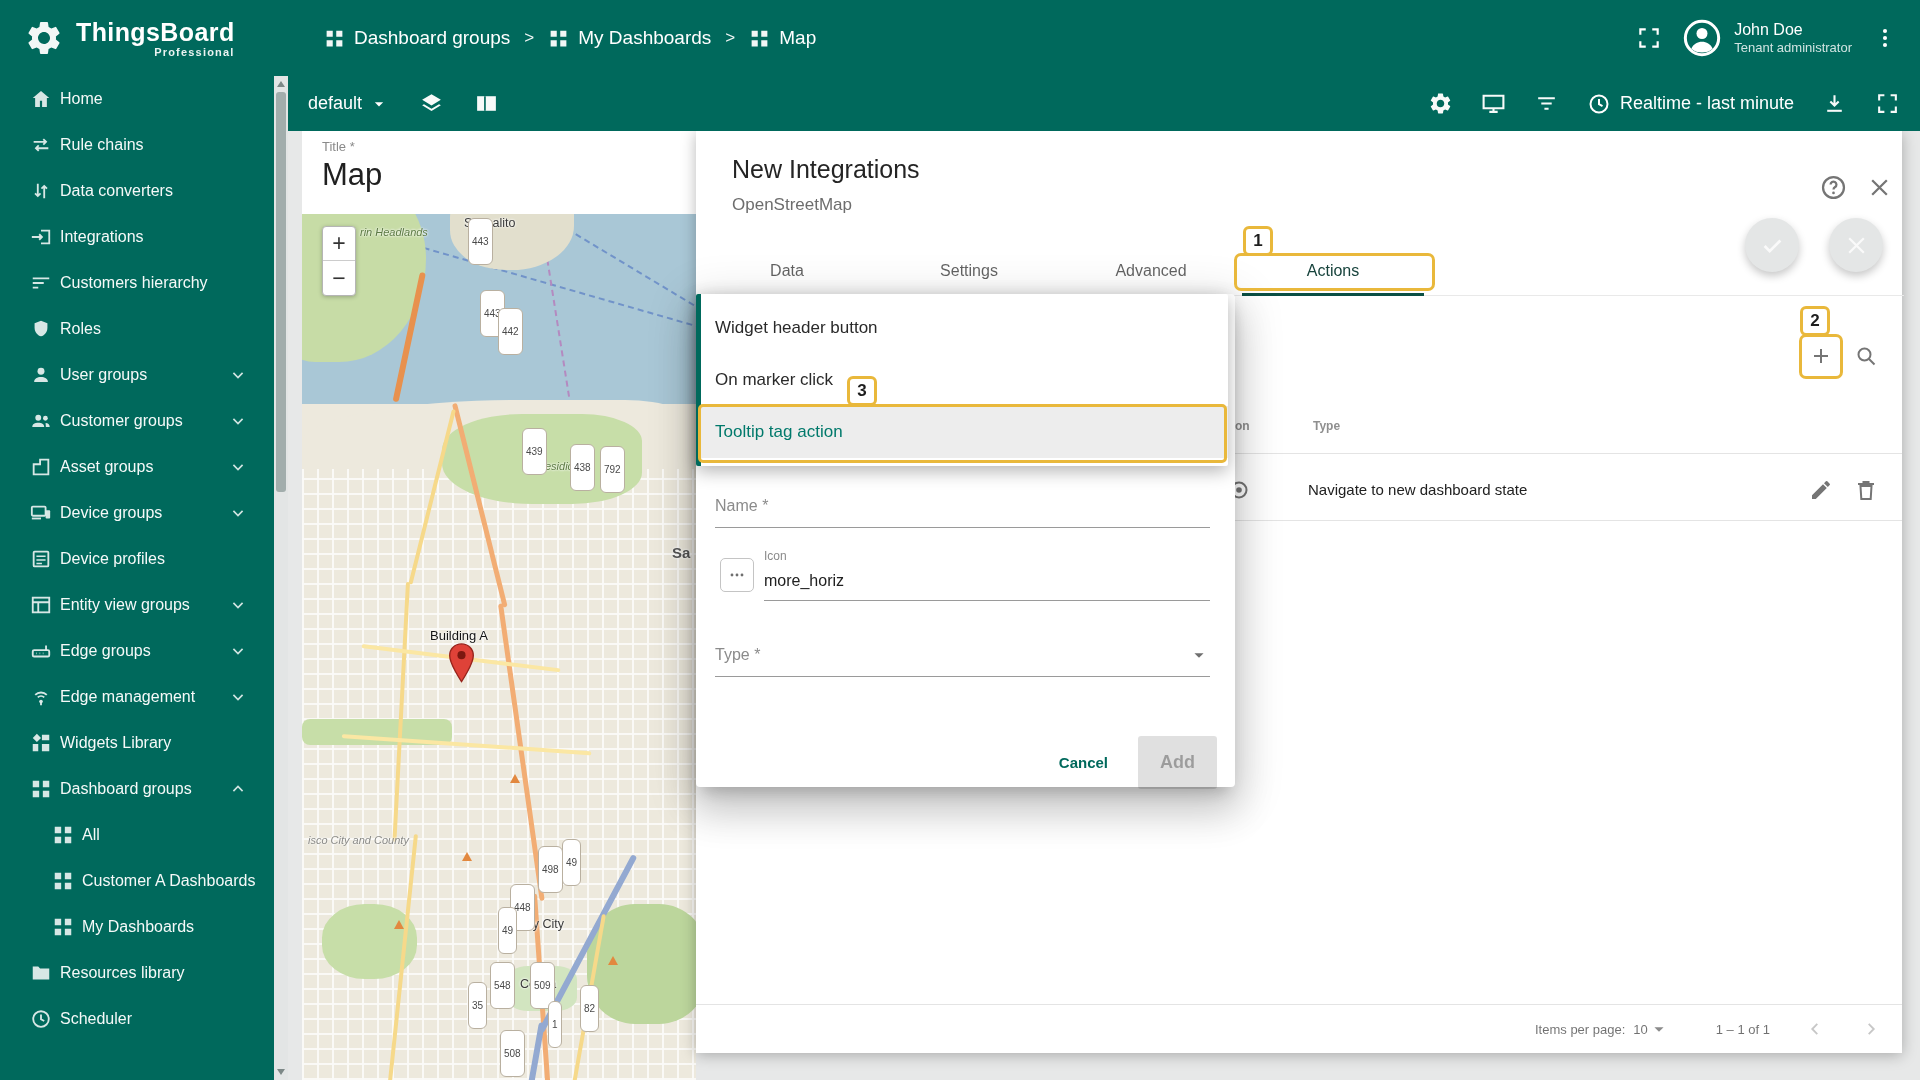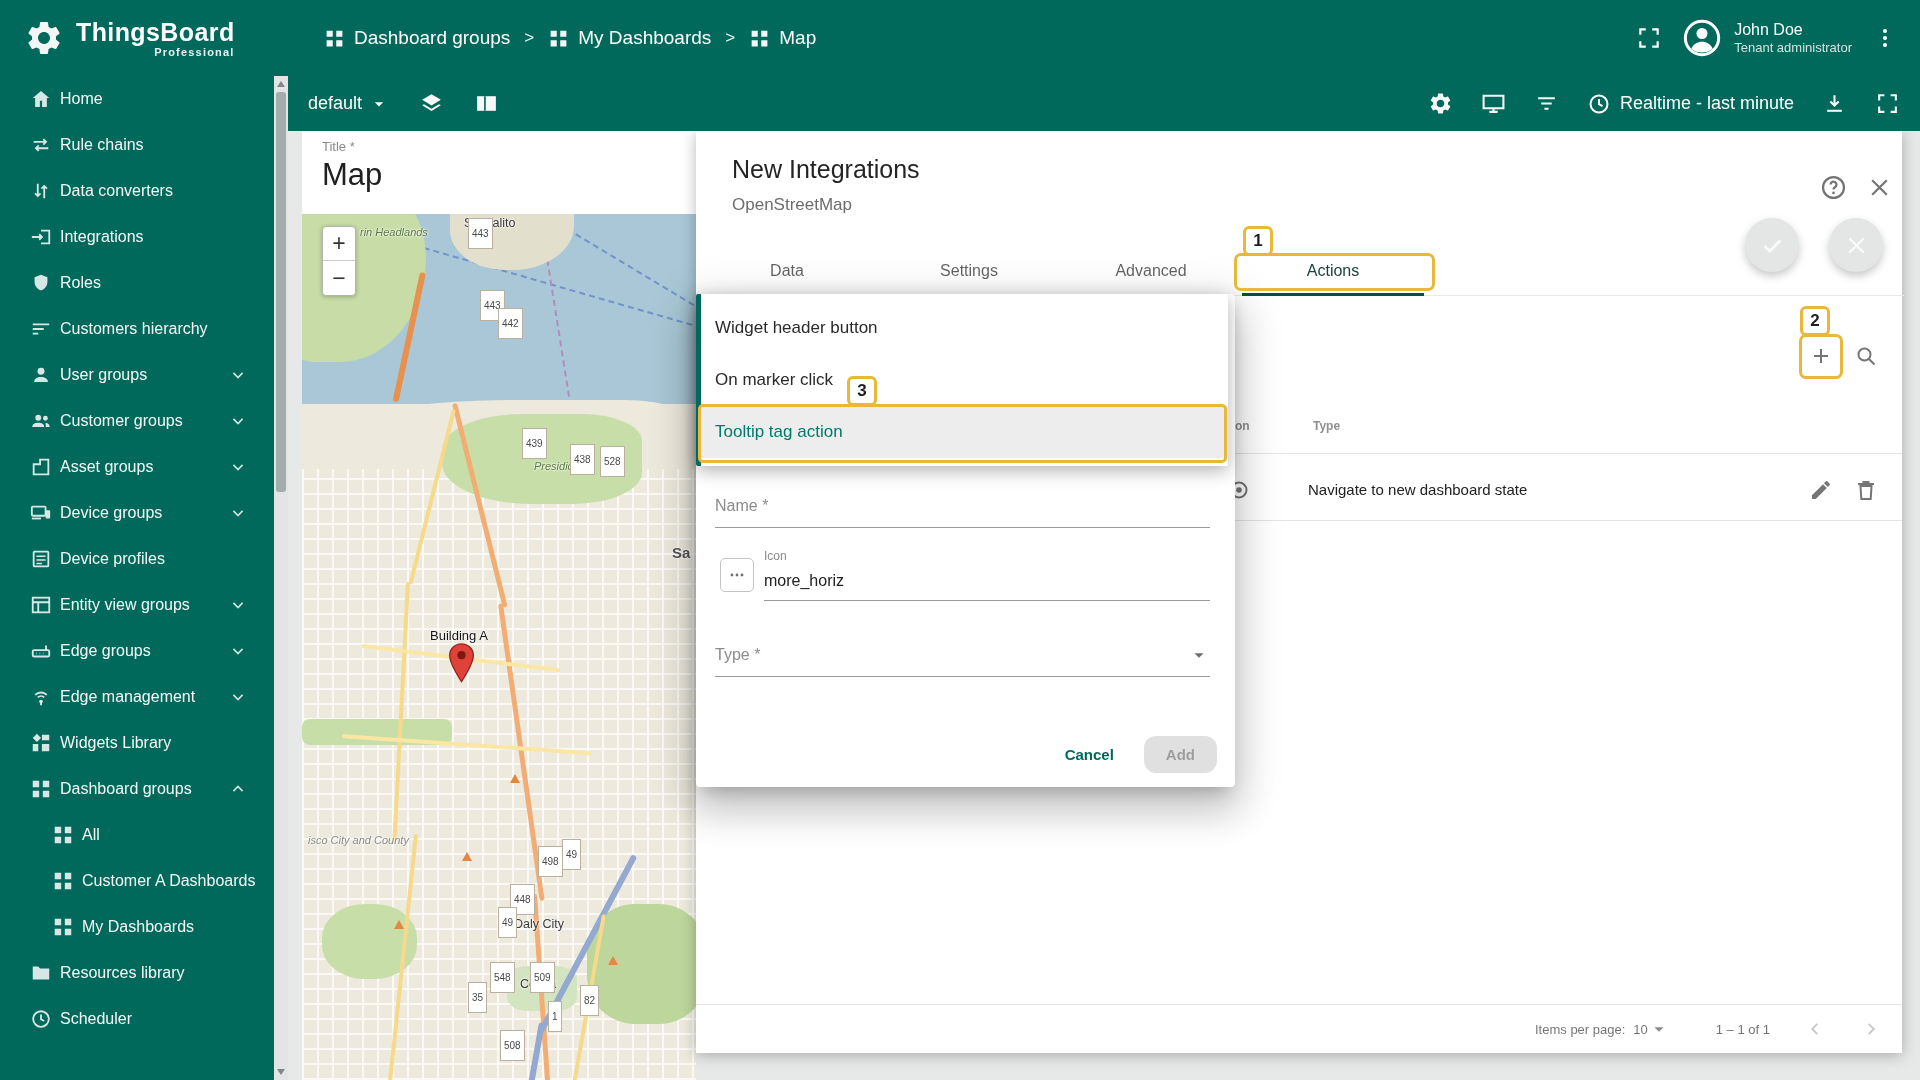--- a/index.html
+++ b/index.html
@@ -72,21 +72,21 @@
   .m-green{position:absolute;background:#C7DEA8}
   .road{position:absolute;transform-origin:0 0;border-radius:3px}
   .tri{position:absolute;width:0;height:0;border-left:5px solid transparent;border-right:5px solid transparent;border-bottom:9px solid #E2883F}
   #map-labels{position:absolute;left:0;top:0;width:394px;height:866px;z-index:4}
   .ml{position:absolute;white-space:nowrap;text-shadow:0 0 2px #fff,0 0 3px #fff}
   .ml.town{font-size:12.5px;color:#3a3a3a}
   .ml.area{font-size:11px;color:#5c7a43;font-style:italic}
   .ml.area2{font-size:11px;color:#8a8a86;font-style:italic}
   .ml.city{font-size:15px;color:#555;font-weight:700}
   .ml.bldg{font-size:13px;color:#141414}
-  .ml.pill{font-size:10px;background:#fff;border:1px solid #b9b0a0;border-radius:0;padding:8px 3px;color:#4a4a4a;line-height:13px;text-shadow:none}
+  .ml.pill{font-size:10px;background:#fff;border:1px solid #b9b0a0;border-radius:6px;padding:16px 3px;color:#4a4a4a;line-height:13px;text-shadow:none}
   .zoom{position:absolute;left:20px;top:12px;width:34px;background:#fff;border:1px solid #b5b5b5;border-radius:4px;box-shadow:0 1px 4px rgba(0,0,0,.25);z-index:6;overflow:hidden}
   .zoom-btn{height:34px;display:flex;align-items:center;justify-content:center;font-size:23px;color:#333;cursor:pointer}
   .zoom-btn:first-child{border-bottom:1px solid #ccc}
   .map-marker{position:absolute;left:146px;top:428px;width:27px;height:42px;z-index:3}
   .map-marker svg{width:27px;height:42px;display:block}
 
   
   .config-panel{position:absolute;left:696px;top:131px;width:1206px;height:922px;background:#fff;z-index:10;box-shadow:0 2px 14px rgba(0,0,0,.28)}
   .cfg-title{position:absolute;left:36px;top:24px;font-size:25px;font-weight:500;color:#242424}
   .cfg-sub{position:absolute;left:36px;top:64px;font-size:17px;color:#6d6d6d}
@@ -130,21 +130,21 @@
   .icon-btn svg.ic{width:20px;height:20px}
   .fld-icon-label{position:absolute;left:68px;top:255px;font-size:12px;color:#8b8b8b}
   .fld-icon-value{position:absolute;left:68px;top:278px;font-size:16px;color:#212121}
   .fld-icon-line{left:68px;top:306px;width:446px}
   .fld-type-label{left:19px;top:352px}
   .fld-type-caret{position:absolute;left:492px;top:350px;color:#6f6f6f;cursor:pointer}
   .fld-type-caret svg.ic{width:22px;height:22px}
   .fld-type-line{left:19px;top:382px;width:495px}
   .dlg-actions{position:absolute;right:18px;top:442px;display:flex;align-items:center;gap:12px}
   .btn-cancel{color:#00695c;font-weight:700;font-size:15px;padding:9px 18px;border-radius:3px;cursor:pointer}
-  .btn-add{background:rgba(0,0,0,.12);color:rgba(0,0,0,.30);font-weight:700;font-size:15px;padding:10px 22px;border-radius:12px;cursor:default}
+  .btn-add{background:rgba(0,0,0,.12);color:rgba(0,0,0,.30);font-weight:700;font-size:18px;padding:16px 22px;border-radius:3px;cursor:default}
 
   
   .menu{position:absolute;left:696px;top:294px;width:532px;background:#fff;z-index:25;padding:8px 0;border-left:5px solid #00695c;border-radius:2px;
     box-shadow:0 5px 18px rgba(0,0,0,.3)}
   .menu-item{height:52px;display:flex;align-items:center;padding-left:14px;font-size:17px;color:#2a2a2a;cursor:pointer}
   .menu-item.hl{background:#ededed;color:#00796B}
 
   
   .ann-box{position:absolute;border:3px solid #E9B83B;border-radius:7px;z-index:40;pointer-events:none}
   #ann-tab{left:1234px;top:253px;width:201px;height:38px}
@@ -448,29 +448,29 @@
           <span class="nav-label">Data converters</span>
         </div>
         <div class="nav-item">
           <svg class="ic">
             <use href="#i-input"></use>
           </svg>
           <span class="nav-label">Integrations</span>
         </div>
         <div class="nav-item">
           <svg class="ic">
+            <use href="#i-sort"></use>
+          </svg>
+          <span class="nav-label">Customers hierarchy</span>
+        </div>
+        <div class="nav-item">
+          <svg class="ic">
             <use href="#i-shield"></use>
           </svg>
           <span class="nav-label">Roles</span>
-        </div>
-        <div class="nav-item">
-          <svg class="ic">
-            <use href="#i-sort"></use>
-          </svg>
-          <span class="nav-label">Customers hierarchy</span>
         </div>
         <div class="nav-item">
           <svg class="ic">
             <use href="#i-person"></use>
           </svg>
           <span class="nav-label">User groups</span>
           <span class="nav-chev">
             <svg class="ic">
               <use href="#i-chev-down"></use>
             </svg>
@@ -653,21 +653,21 @@
           <span class="ml city" style="left: 370px; top: 330px;">Sa</span>
           <span class="ml bldg" style="left: 128px; top: 414px;">Building A</span>
           <span class="ml area2" style="left: 6px; top: 620px;">isco City and County</span>
           <span class="ml town" style="left: 212px; top: 703px;">Daly City</span>
           <span class="ml town" style="left: 218px; top: 763px;">Colma</span>
           <span class="ml pill" style="left: 166px; top: 4px;">443</span>
           <span class="ml pill" style="left: 178px; top: 76px;">443</span>
           <span class="ml pill" style="left: 196px; top: 94px;">442</span>
           <span class="ml pill" style="left: 220px; top: 214px;">439</span>
           <span class="ml pill" style="left: 268px; top: 230px;">438</span>
-          <span class="ml pill" style="left: 298px; top: 232px;">528</span>
+          <span class="ml pill" style="left: 298px; top: 232px;">792</span>
           <span class="ml pill" style="left: 260px; top: 625px;">49</span>
           <span class="ml pill" style="left: 236px; top: 632px;">498</span>
           <span class="ml pill" style="left: 208px; top: 670px;">448</span>
           <span class="ml pill" style="left: 196px; top: 693px;">49</span>
           <span class="ml pill" style="left: 188px; top: 748px;">548</span>
           <span class="ml pill" style="left: 228px; top: 748px;">509</span>
           <span class="ml pill" style="left: 166px; top: 768px;">35</span>
           <span class="ml pill" style="left: 278px; top: 771px;">82</span>
           <span class="ml pill" style="left: 246px; top: 787px;">1</span>
           <span class="ml pill" style="left: 198px; top: 816px;">508</span>

